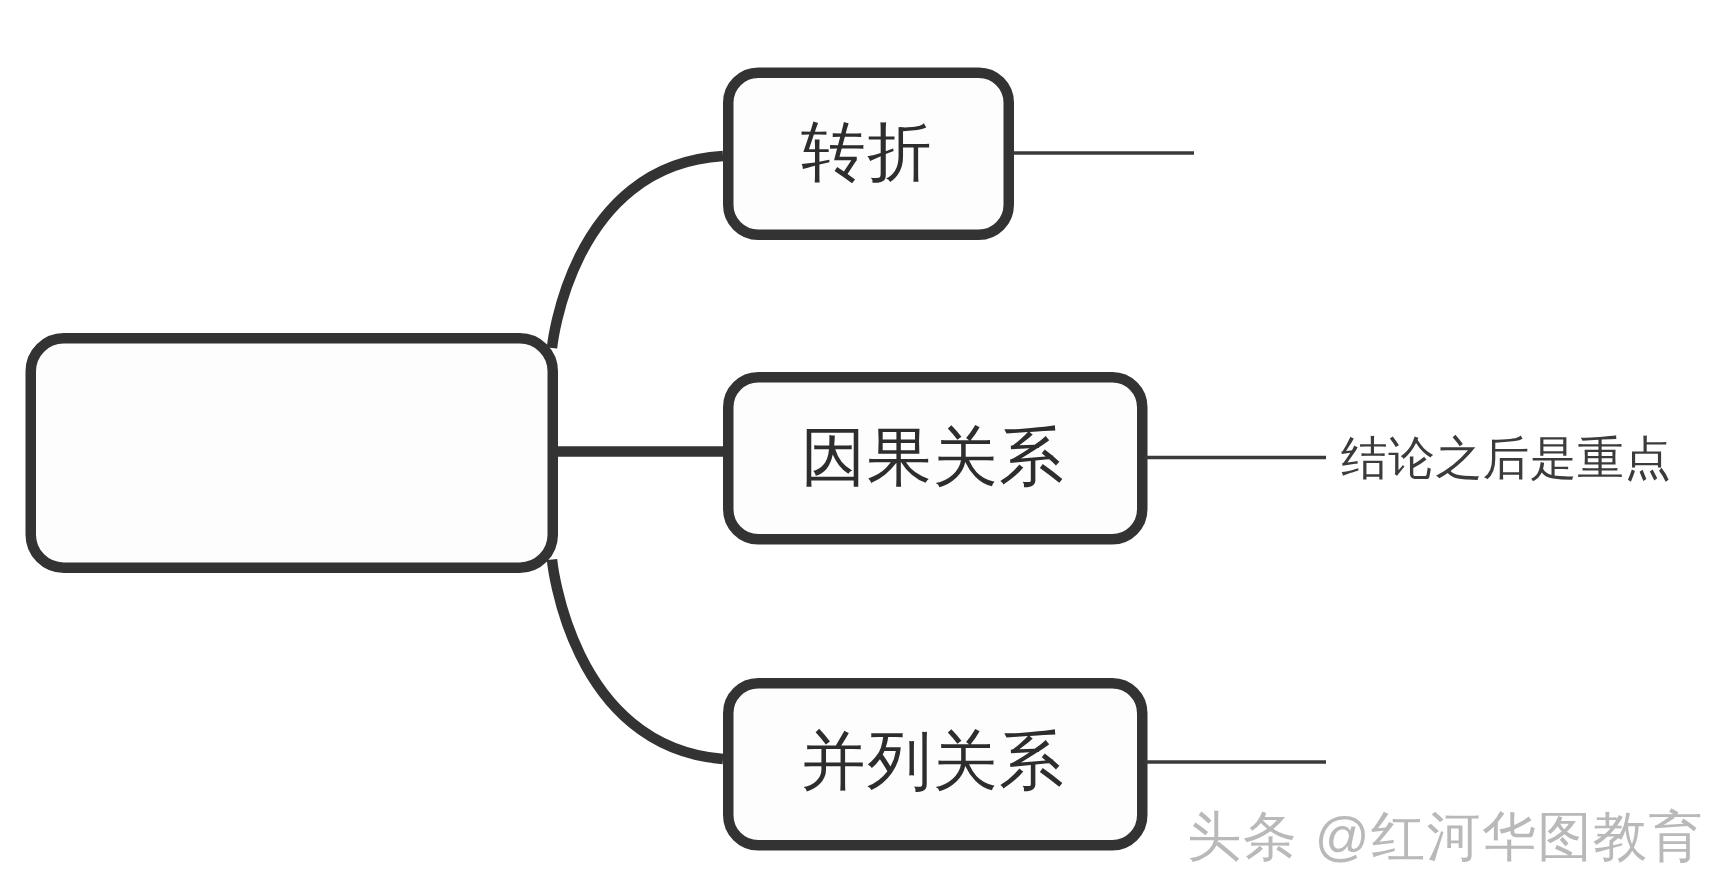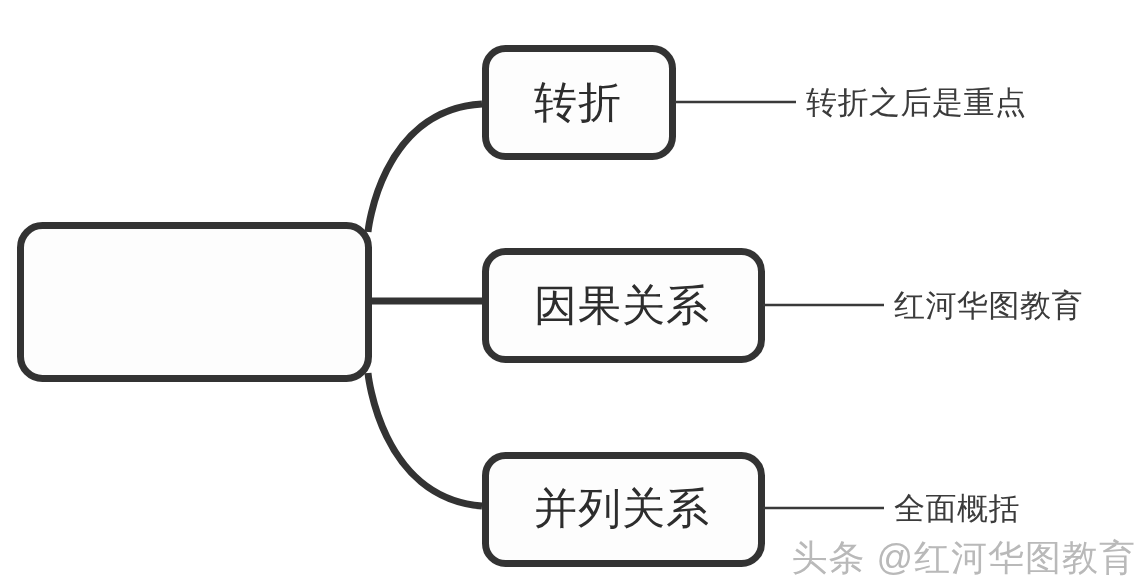--- a/index.html
+++ b/index.html
@@ -114,21 +114,19 @@
     <path class="leaf-line" d="M 763 508 L 884 508"></path>
   </svg>
 
 
   <div class="node-label branch-label" style="left: 534px; top: 81px;">转折</div>
 
   <div class="node-label branch-label" style="left: 534px; top: 487px;">并列关系</div>
 
   <div class="node-label branch-label" style="left: 534px; top: 284px;">因果关系</div>
 
-  <div class="leaf-label" style="left: 806px; top: 87px;">转折之后是重点</div>
 
-  <div class="leaf-label" style="left: 894px; top: 290px;">红河华图教育</div>
+  <div class="leaf-label" style="left: 894px; top: 290px;">结论之后是重点</div>
 
-  <div class="leaf-label" style="left: 894px; top: 493px;">全面概括</div>
 
   <div id="watermark">头条 @红河华图教育</div>
 
 </div>
 
 </body></html>

